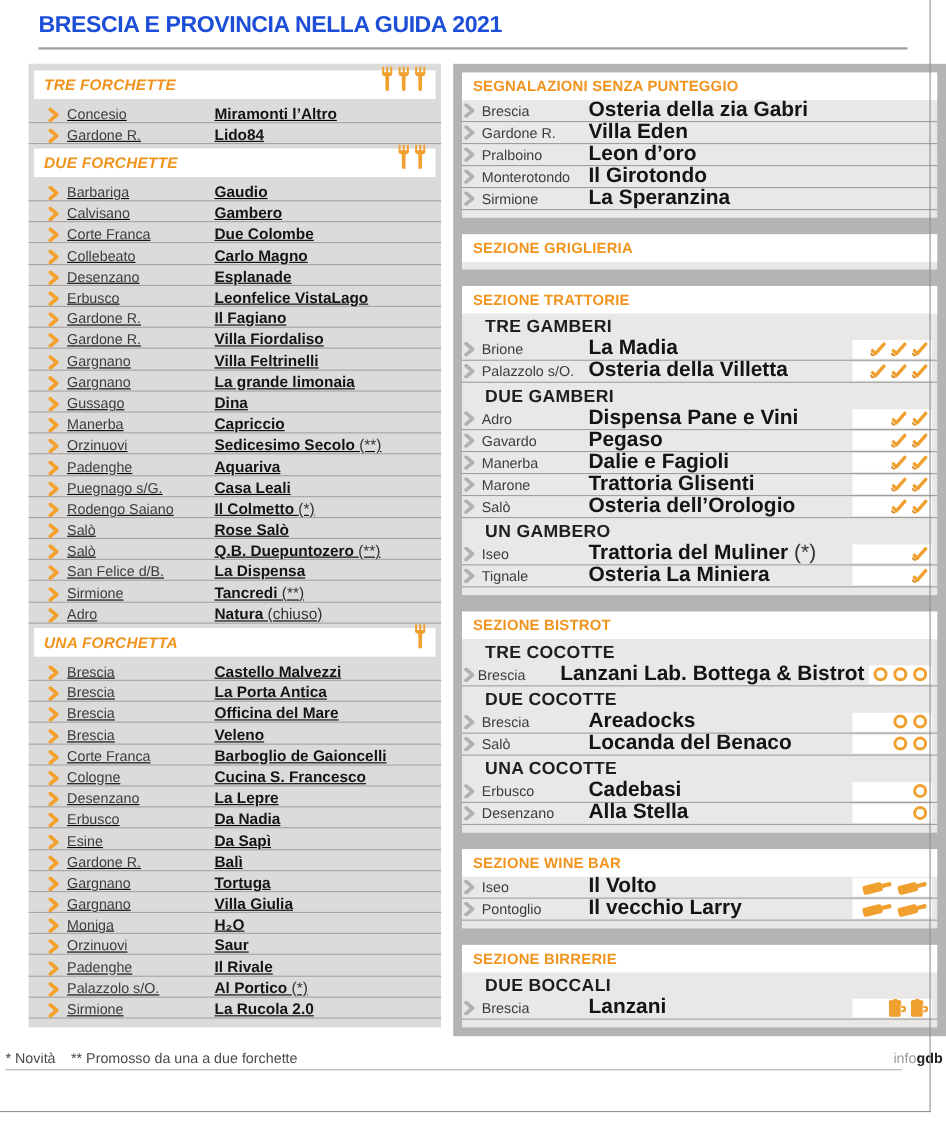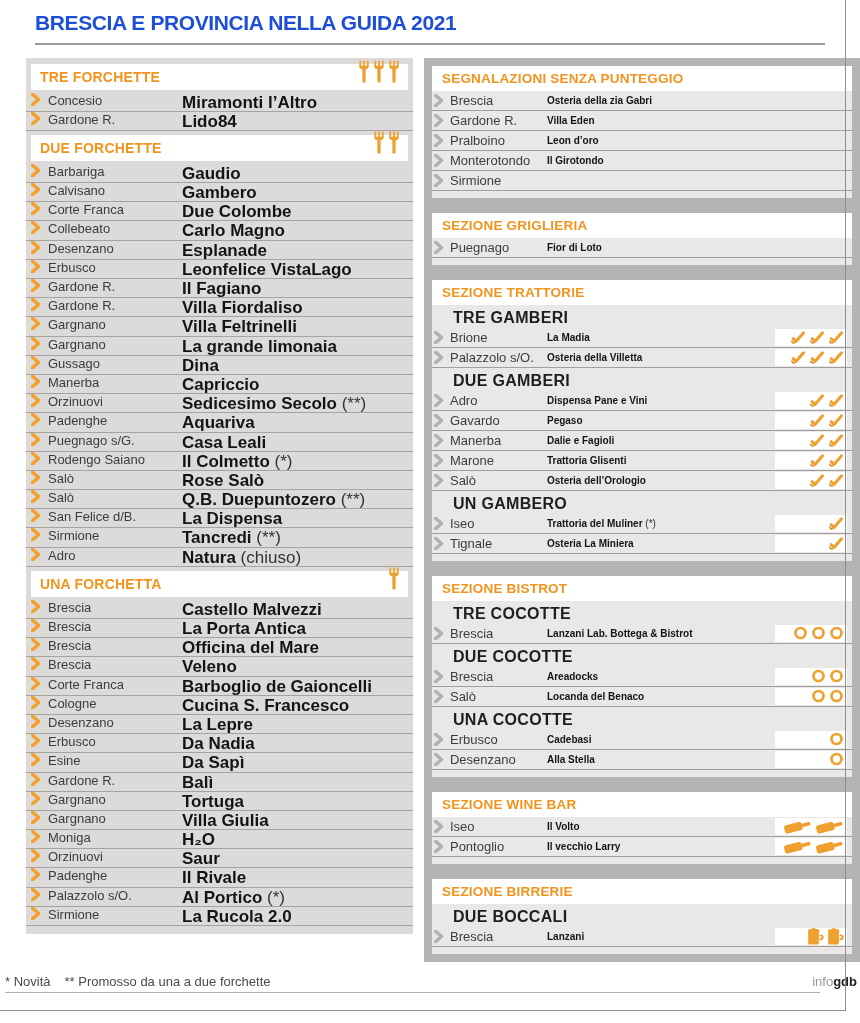--- a/index.html
+++ b/index.html
@@ -21,29 +21,29 @@
 
   .columns { display:flex; margin:13px 0 0 26px; gap:11px; align-items:flex-start; }
 
   
   .left-panel { width:398px; background:#dcdbd9; padding:2px 0 8px 0; }
   .lsec { margin-top:4px; }
   .lheader {
     height:26px; background:#ffffff; margin:4px 5px 3px 5px;
     display:flex; align-items:center; justify-content:space-between; padding:0 9px;
   }
-  .lheader-label { color:#f0941e; font-weight:bold; font-size:14px; letter-spacing:0.2px; }
+  .lheader-label { color:#f0941e; font-weight:bold; font-size:14px; letter-spacing:0.2px;font-style:italic; }
   .fork-strip { display:flex; gap:5px; position:relative; top:-5px; }
   .row {
-    display:flex; align-items:flex-start; height:19.2px;
-    border-bottom:1px solid #a5a4a2; padding-left:5px; box-sizing:border-box;
+    display:flex; align-items:flex-end; height:19.2px;
+    border-bottom:1px solid #a5a4a2; padding-left:18px; box-sizing:border-box;text-decoration:underline;
   }
   .chev { width:17px; display:flex; align-items:center; }
   .place { width:134px; color:#3c3c3c; font-size:13px; white-space:nowrap; }
-  .rname { font-weight:bold; color:#141414; font-size:17px; white-space:nowrap; }
+  .rname { font-weight:bold; color:#141414; font-size:14px; white-space:nowrap; }
   .suffix { font-weight:normal; color:#333; }
 
   
   .right-panel {
     width:448px; background:#b5b4b2; padding:8px; box-sizing:border-box;
     display:flex; flex-direction:column; gap:15px;
   }
   .card { background:#e9e8e6; padding-bottom:7px; }
   .rheader {
     height:25px; background:#ffffff; display:flex; align-items:center;
@@ -52,21 +52,21 @@
   .group-label {
     height:19px; display:flex; align-items:flex-end; padding:3px 0 1px 21px;
     font-size:16px; font-weight:bold; color:#1e1e1e; letter-spacing:0.3px; box-sizing:content-box;
   }
   .rrow {
     display:flex; align-items:center; height:20px;
     border-bottom:1px solid #a19f9d; padding:0 5px 0 2px; box-sizing:border-box;
   }
   .rrow .chev { width:16px; }
   .rplace { width:97px; color:#3c3c3c; font-size:13px; white-space:nowrap; }
-  .rrname { font-weight:bold; color:#141414; font-size:10px; flex:1; white-space:nowrap; }
+  .rrname { font-weight:bold; color:#141414; font-size:19px; flex:1; white-space:nowrap; }
   .icon-box {
     background:#ffffff; width:72px; height:17px; margin-left:4px;
     display:flex; justify-content:flex-end; align-items:center; gap:3px; padding:0 3px;
     box-sizing:border-box; overflow:visible;
   }
 
   
   .footer {
     display:flex; justify-content:space-between; align-items:center;
     margin:12px 3px 0 5px; font-size:13px; color:#4a4a4a;
@@ -569,37 +569,28 @@
         <span class="rrname">Il Girotondo</span>
 
       </div>
       <div class="rrow">
         <span class="chev">
             <svg width="10" height="13" viewBox="0 0 10 13">
   <path d="M1.6 1.4 L7.6 6.5 L1.6 11.6" fill="none" stroke="#b2b1af" stroke-width="3.4" stroke-linecap="round" stroke-linejoin="round"></path>
             </svg>
           </span>
         <span class="rplace">Sirmione</span>
+        <span class="rrname">La Speranzina</span>
 
       </div>
 
   </div>
   <div class="card">
     <div class="rheader">SEZIONE GRIGLIERIA</div>
 
-      <div class="rrow">
-        <span class="chev">
-            <svg width="10" height="13" viewBox="0 0 10 13">
-  <path d="M1.6 1.4 L7.6 6.5 L1.6 11.6" fill="none" stroke="#b2b1af" stroke-width="3.4" stroke-linecap="round" stroke-linejoin="round"></path>
-            </svg>
-          </span>
-        <span class="rplace">Puegnago</span>
-        <span class="rrname">Fior di Loto</span>
-
-      </div>
 
   </div>
   <div class="card">
     <div class="rheader">SEZIONE TRATTORIE</div>
 
       <div class="group-label">TRE GAMBERI</div>
 
       <div class="rrow">
         <span class="chev">
             <svg width="10" height="13" viewBox="0 0 10 13">

